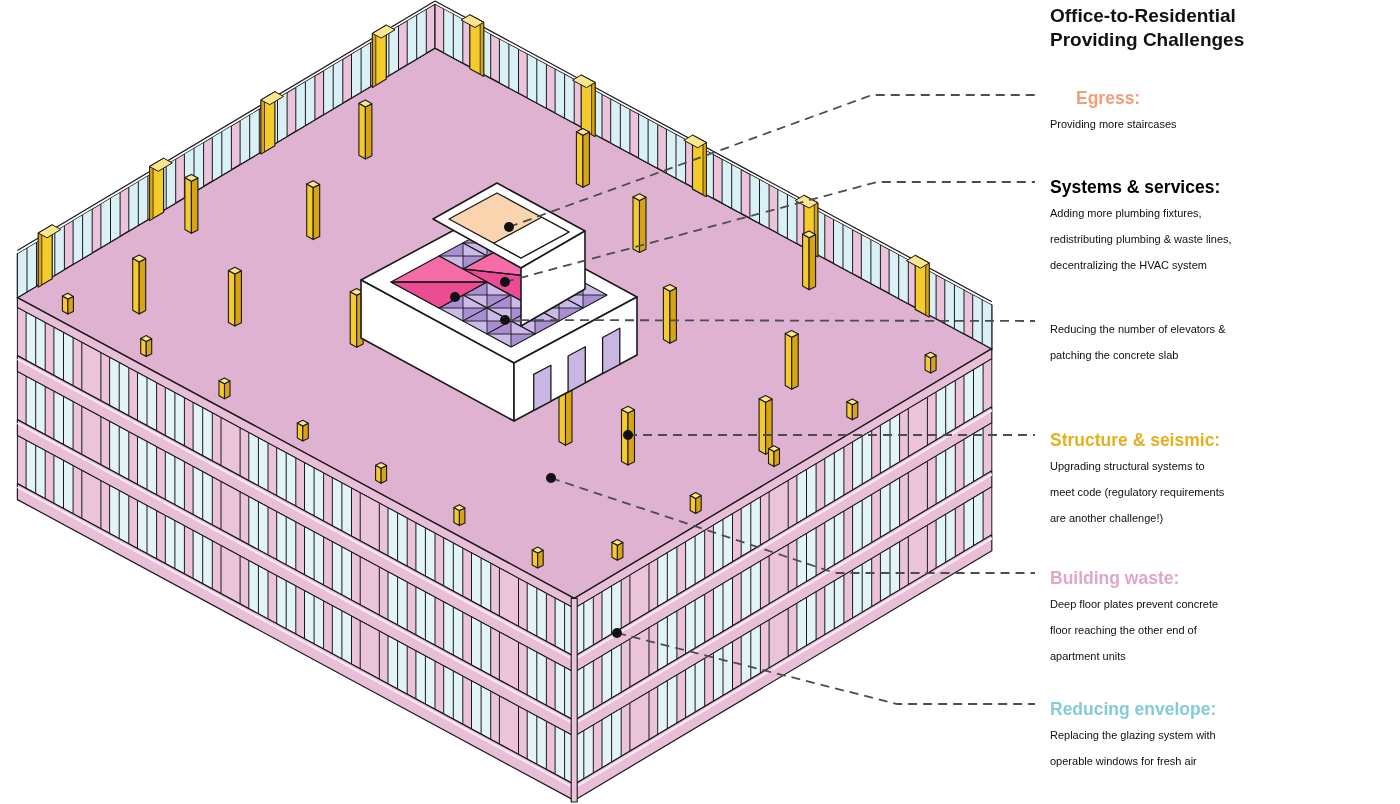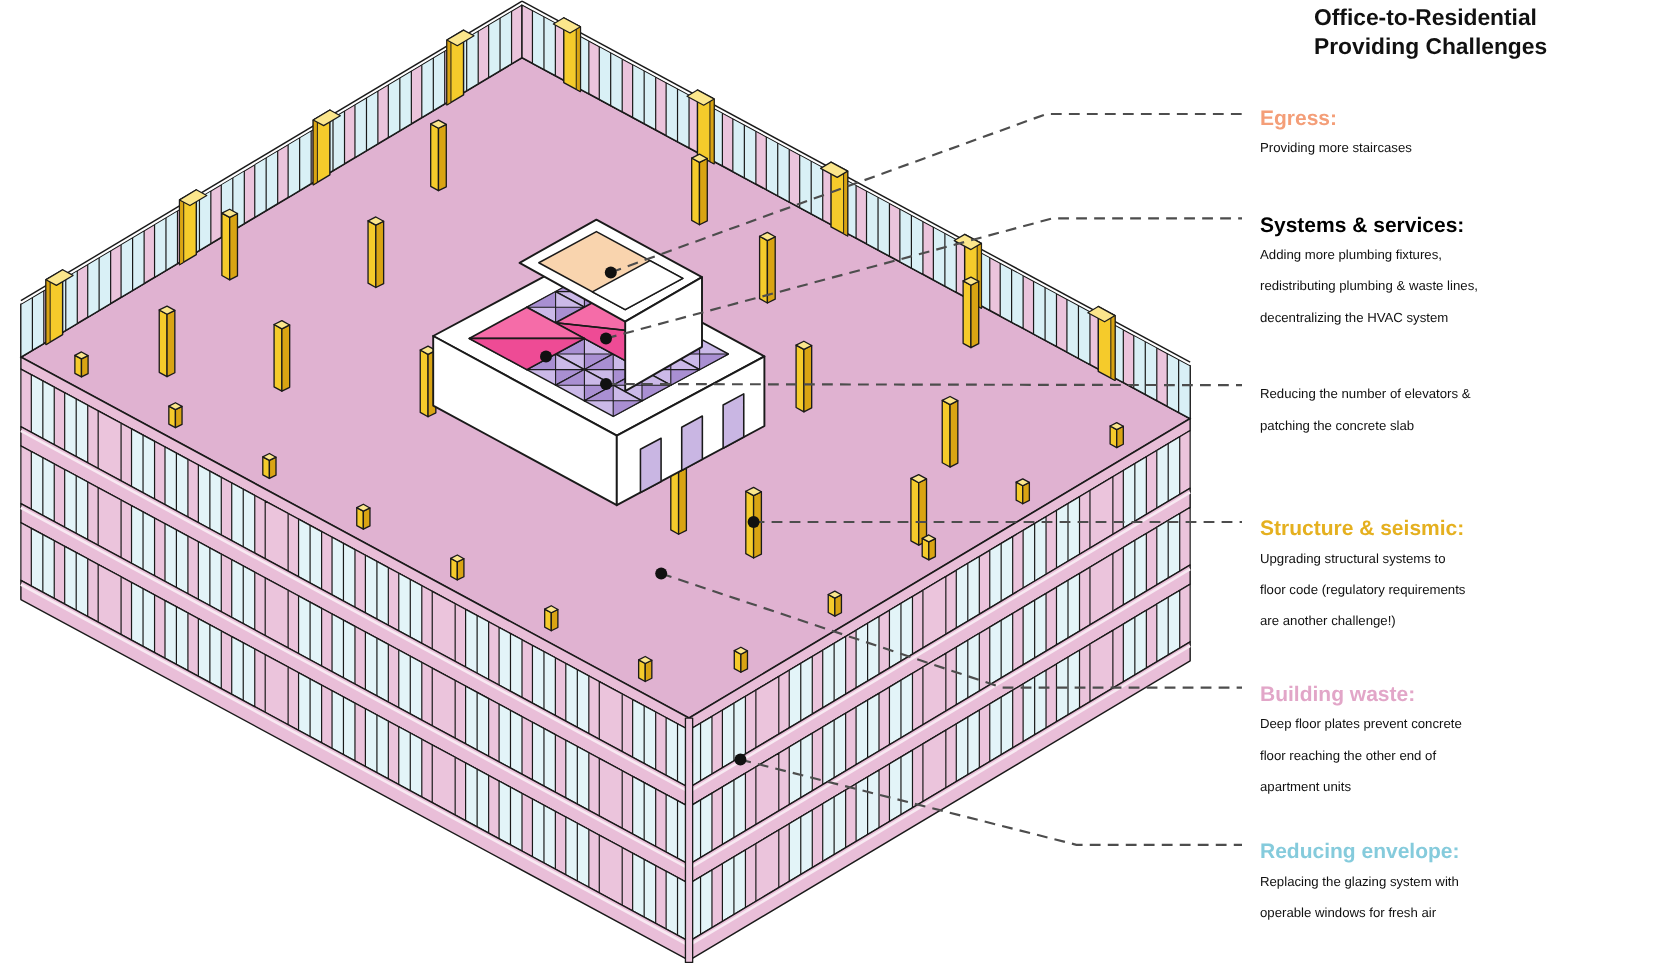--- a/index.html
+++ b/index.html
@@ -1,21 +1,21 @@
 <!DOCTYPE html>
 <html><head>
 <meta charset="utf-8">
 <style>
   html,body{margin:0;padding:0;background:#ffffff;}
   #stage{position:relative;width:1400px;height:804px;overflow:hidden;background:#ffffff;
          font-family:"Liberation Sans",sans-serif;}
   #bsvg{position:absolute;left:0;top:0;}
   #legend{position:absolute;left:1050px;top:0;width:350px;height:804px;}
   .legend-title{position:absolute;top:4px;left:0;font-size:19px;font-weight:bold;
-                line-height:24px;color:#111;white-space:nowrap;margin-left:45px;}
+                line-height:24px;color:#111;white-space:nowrap;}
   .sec{position:absolute;left:0;}
   .sec-h{font-size:17.5px;font-weight:bold;line-height:25px;white-space:nowrap;}
   .sec-l{font-size:11px;line-height:26px;color:#101010;white-space:nowrap;}
 </style>
 </head>
 <body>
 
 <div id="stage">
   <svg id="bsvg" width="1400" height="804" viewBox="0 0 1400 804">
       <g>
@@ -493,37 +493,37 @@
         <circle cx="617" cy="633" r="5" fill="#111111"></circle>
         <circle cx="455" cy="297" r="5" fill="#111111"></circle>
       </g>
     </svg>
   <div id="legend">
     <div class="legend-title">
       <div>Office-to-Residential</div>
       <div>Providing Challenges</div>
     </div>
   <div class="sec" style="top: 86px;">
-        <div class="sec-h" style="color: rgb(244, 158, 120);">Egress:</div>
+        <div class="sec-h" style="color: rgb(244, 158, 120); margin-left: 26px;">Egress:</div>
         <div class="sec-l">Providing more staircases</div>
       </div>
       <div class="sec" style="top: 175px;">
         <div class="sec-h" style="color: #000000;">Systems &amp; services:</div>
         <div class="sec-l">Adding more plumbing fixtures,</div>
         <div class="sec-l">redistributing plumbing &amp; waste lines,</div>
         <div class="sec-l">decentralizing the HVAC system</div>
       </div>
       <div class="sec" style="top: 316px;">
         <div class="sec-l">Reducing the number of elevators &amp;</div>
         <div class="sec-l">patching the concrete slab</div>
       </div>
       <div class="sec" style="top: 428px;">
         <div class="sec-h" style="color: rgb(229, 176, 31);">Structure &amp; seismic:</div>
         <div class="sec-l">Upgrading structural systems to</div>
-        <div class="sec-l">floor code (regulatory requirements</div>
+        <div class="sec-l">meet code (regulatory requirements</div>
         <div class="sec-l">are another challenge!)</div>
       </div>
       <div class="sec" style="top: 566px;">
         <div class="sec-h" style="color: rgb(226, 166, 200);">Building waste:</div>
         <div class="sec-l">Deep floor plates prevent concrete</div>
         <div class="sec-l">floor reaching the other end of</div>
         <div class="sec-l">apartment units</div>
       </div>
       <div class="sec" style="top: 697px;">
         <div class="sec-h" style="color: rgb(133, 203, 220);">Reducing envelope:</div>

